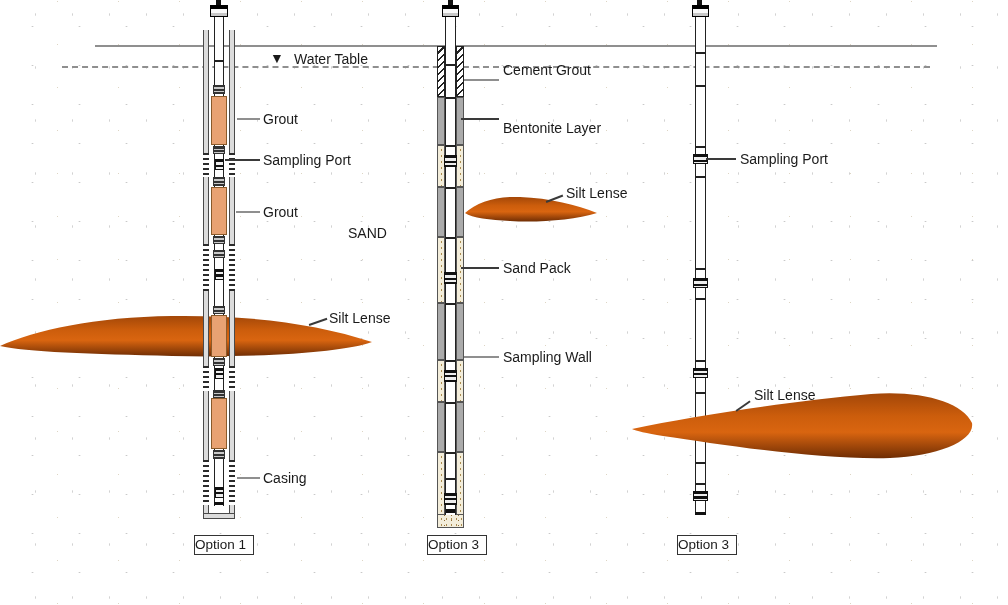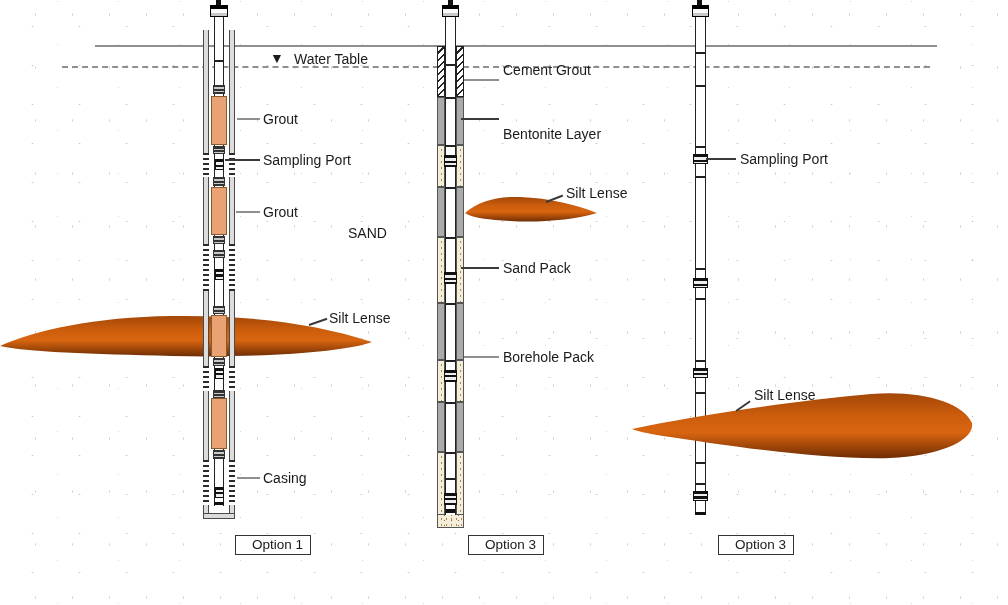--- a/index.html
+++ b/index.html
@@ -32,21 +32,21 @@
        background:linear-gradient(to bottom, #000 0 35%, #fafafa 35% 72%, #c8c8c8 72%); z-index:4;}
   .antenna{position:absolute; width:5px; height:6px; background:#111; z-index:4;}
   .col-cement{position:absolute; width:8px; box-sizing:border-box; border:1px solid #222;
        background-color:#fff;
        background-image:repeating-linear-gradient(135deg, transparent 0 3.5px, #222 3.5px 5px); z-index:3;}
   .col-bent{position:absolute; width:8px; background:#ABABAB; border:1px solid #555; box-sizing:border-box; z-index:3;}
   .col-sand{position:absolute; width:8px; box-sizing:border-box; border:1px solid #555;
        background-color:#F3EDDA;
        background-image:radial-gradient(#a98a4e 0.7px, transparent 0.95px), radial-gradient(#8d6a33 0.6px, transparent 0.85px);
        background-size:5px 6px, 7px 5px; background-position:1px 1px, 3px 3px; z-index:3;}
-  .optionbox{position:absolute; border:1px solid #333; padding:1px 7px 2px 16px; font-size:13.5px; background:#fff; z-index:6;margin-left:41px;}
+  .optionbox{position:absolute; border:1px solid #333; padding:1px 7px 2px 0; font-size:13.5px; background:#fff; z-index:6;}
   .lense{position:absolute;}
   .wt-marker{position:absolute; font-size:14px; z-index:6;}
 </style>
 </head>
 <body>
 
 <div class="canvas">
 
   <div class="groundline" style="left:95px; top:45px; width:842px;"></div>
   <div class="wtline" style="left:62px; top:66px; width:868px;"></div>
@@ -222,30 +222,30 @@
   <div class="leader-dark diag" style="left:309px; top:324px; width:19px; transform:rotate(-19deg);"></div>
   <div class="lbl" style="left:329px; top:311px;">Silt Lense</div>
 
   <div class="leader" style="left:237px; top:477px; width:23px;"></div>
   <div class="lbl" style="left:263px; top:471px;">Casing</div>
 
   <div class="leader" style="left:464px; top:79px; width:35px;"></div>
   <div class="lbl" style="left:503px; top:63px;">Cement Grout</div>
 
   <div class="leader-dark" style="left:461px; top:118px; width:38px;"></div>
-  <div class="lbl" style="left:503px; top:127px;">Bentonite Layer</div>
+  <div class="lbl" style="left:503px; top:121px;">Bentonite Layer</div>
 
   <div class="leader-dark diag" style="left:546px; top:201px; width:18px; transform:rotate(-21deg);"></div>
   <div class="lbl" style="left:566px; top:186px;">Silt Lense</div>
 
   <div class="leader-dark" style="left:461px; top:267px; width:38px;"></div>
   <div class="lbl" style="left:503px; top:261px;">Sand Pack</div>
 
   <div class="leader" style="left:464px; top:356px; width:35px;"></div>
-  <div class="lbl" style="left:503px; top:350px;">Borehole Pack</div>
+  <div class="lbl" style="left:503px; top:350px;">Sampling Wall</div>
 
   <div class="leader-dark" style="left:706px; top:158px; width:30px;"></div>
   <div class="lbl" style="left:740px; top:152px;">Sampling Port</div>
 
   <div class="leader-dark diag" style="left:736px; top:410px; width:17px; transform:rotate(-35deg); z-index:6;"></div>
   <div class="lbl" style="left:754px; top:388px;">Silt Lense</div>
 
   <div class="optionbox" style="left:194px; top:535px;">Option 1</div>
   <div class="optionbox" style="left:427px; top:535px;">Option 3</div>
   <div class="optionbox" style="left:677px; top:535px;">Option 3</div>

